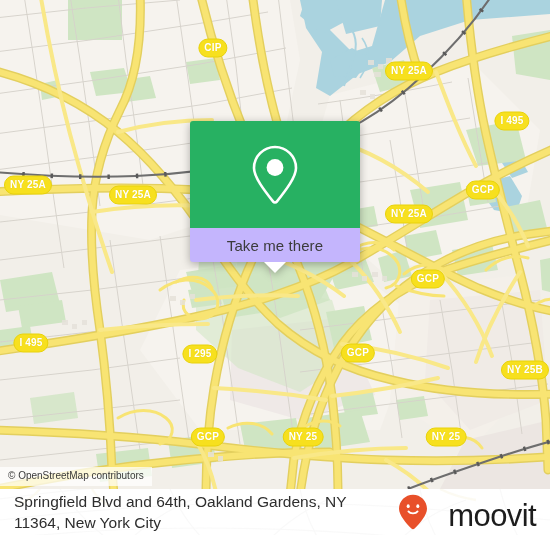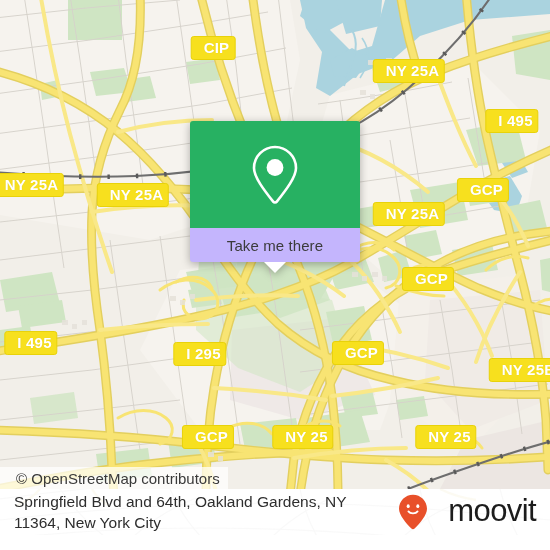--- a/index.html
+++ b/index.html
@@ -38,27 +38,27 @@
     top: 0;
     display: block;
   }
 
   
   .shield {
     position: absolute;
     transform: translate(-50%, -50%);
     background: #f7e01e;
     border: 1.5px solid #e8d20a;
-    border-radius: 3px;
+    border-radius: 10px;
     color: #ffffff;
     font-family: "Liberation Sans", sans-serif;
-    font-size: 15px;
+    font-size: 10px;
     font-weight: bold;
     line-height: 1;
-    padding: 3px 5px 4px 12px;
+    padding: 3px 5px 4px 5px;
     white-space: nowrap;
     letter-spacing: 0.2px;
     text-shadow: 0 0 1px rgba(190,165,0,0.35);
     box-sizing: border-box;
   }
 
   
   #callout {
     position: absolute;
     left: 190px;
@@ -104,23 +104,23 @@
     border-top: 11px solid #ffffff;
   }
 
   
   #attribution {
     position: absolute;
     left: 0;
     top: 467px;
     background: rgba(255,255,255,0.72);
     color: #3a3a3a;
-    font-size: 15px;
-    font-family: "Liberation Sans", sans-serif;
-    padding: 3px 8px 3px 16px;
+    font-size: 10px;
+    font-family: "Liberation Sans", sans-serif;
+    padding: 3px 8px 3px 8px;
     line-height: 1.25;
     white-space: nowrap;
   }
 
   
   #footer {
     position: absolute;
     left: 0;
     top: 489px;
     width: 550px;
@@ -146,21 +146,21 @@
   }
   #footer-address {
     color: #2e2e2e;
     font-size: 15.5px;
     font-family: "Liberation Sans", sans-serif;
     line-height: 1.38;
     max-width: 375px;
   }
   #brand {
     display: flex;
-    align-items: flex-start;
+    align-items: flex-end;
     gap: 20px;
     flex: none;
   }
   #brand-pin {
     display: block;
   }
   #brand-name {
     color: #1c1c1c;
     font-size: 31px;
     font-family: "Liberation Sans", sans-serif;

